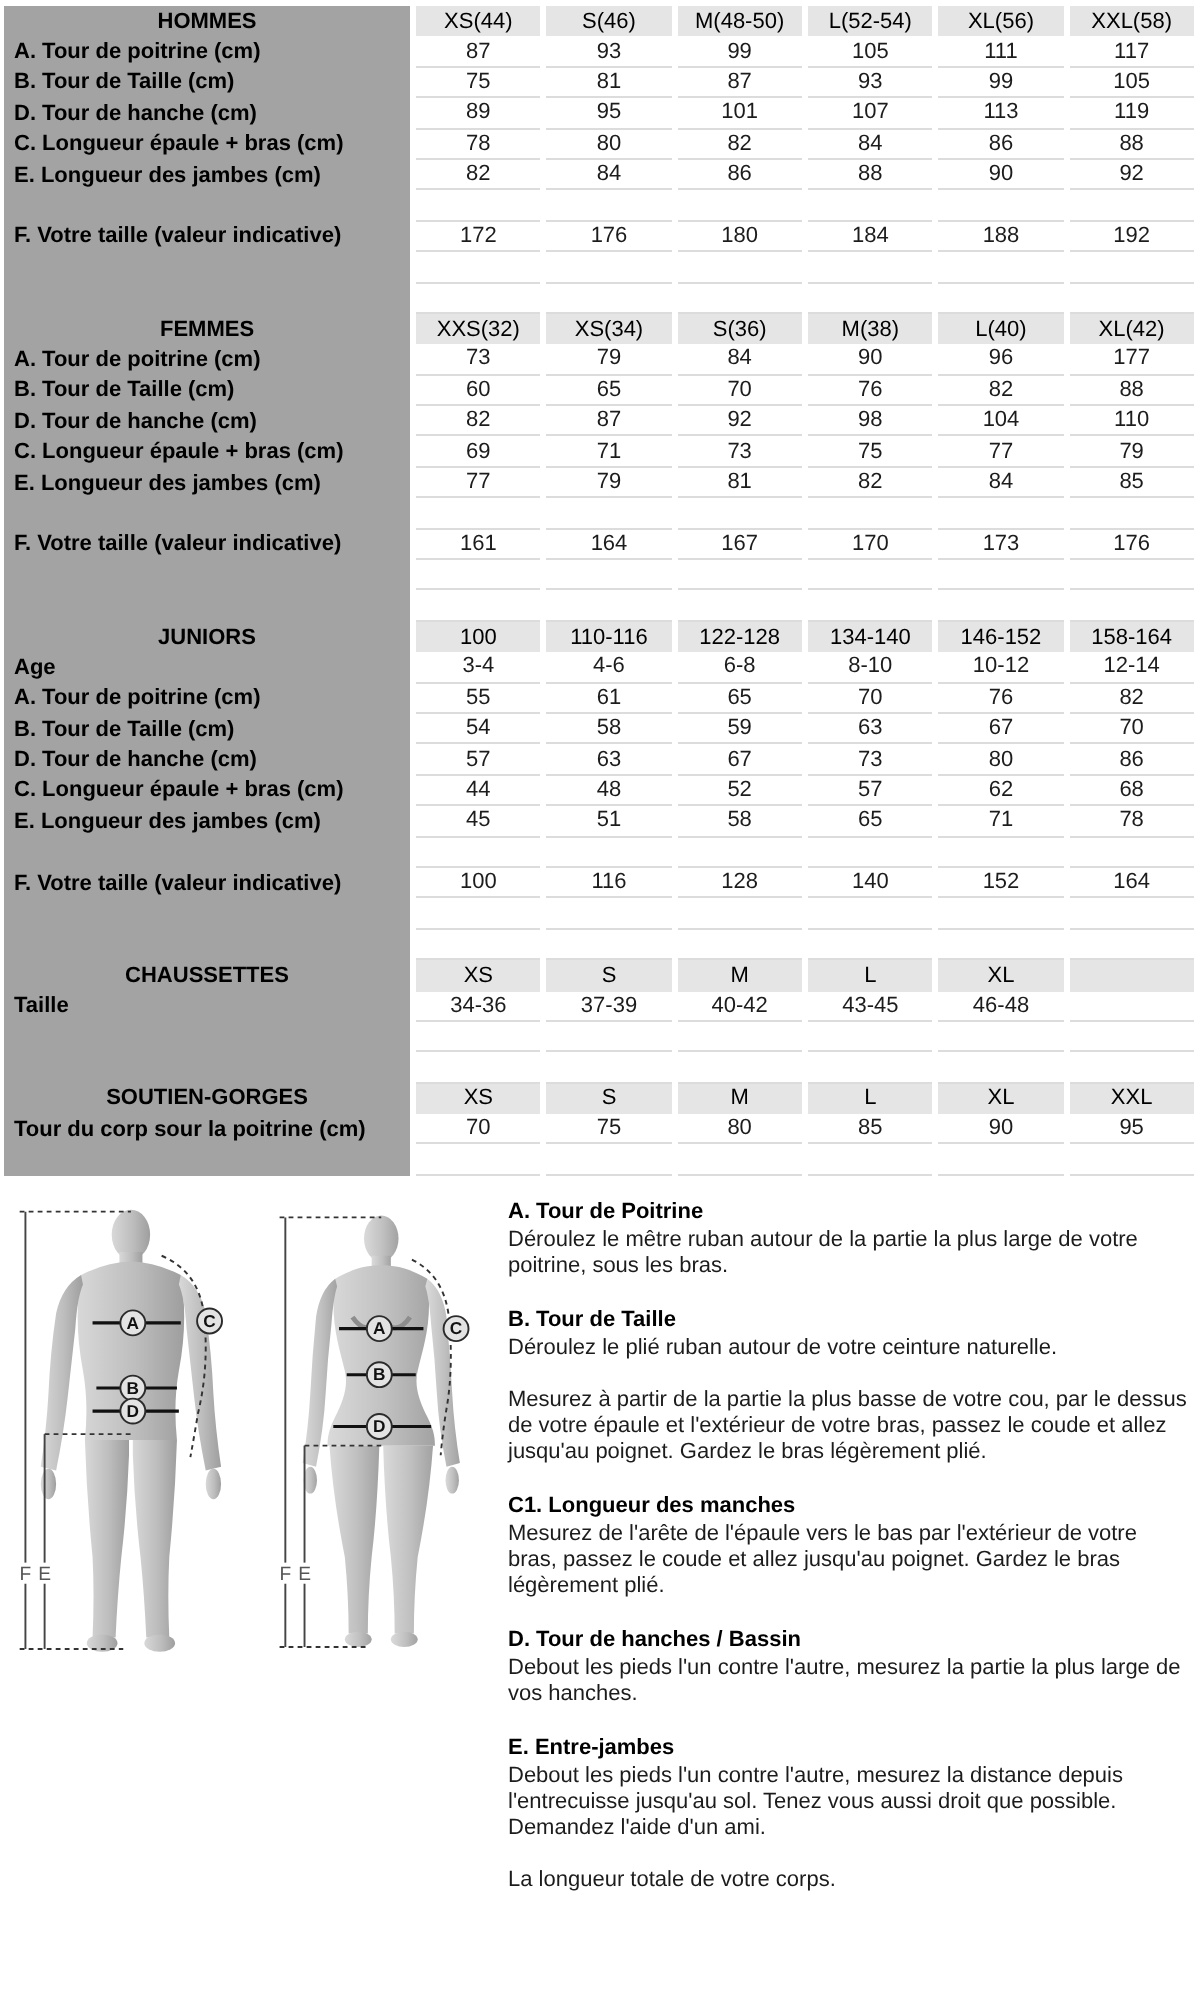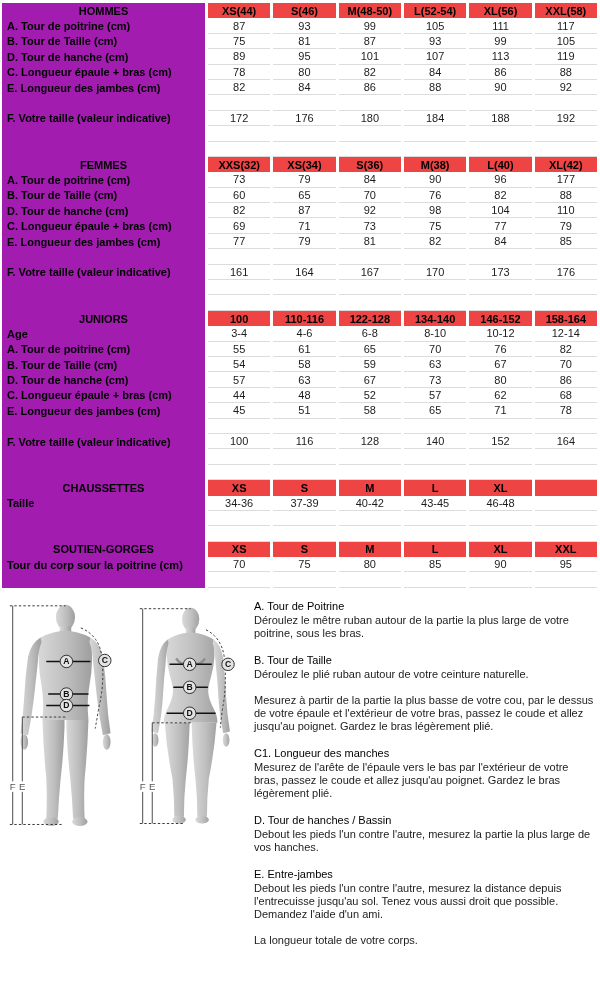--- a/index.html
+++ b/index.html
@@ -8,32 +8,32 @@
 
   
   .chart{
     position:absolute;left:2px;top:3px;width:595px;
     display:grid;
     grid-template-columns:203px repeat(6,1fr);
     column-gap:3px;row-gap:0;
     grid-auto-rows:15.4px;
   }
   .c{display:flex;align-items:center;font-size:11px;line-height:12px;box-sizing:border-box;overflow:hidden;white-space:nowrap;}
-  .lab{background:#a21caf;font-weight:bold;color:#000;padding-left:5px;justify-content:flex-start;}
+  .lab{background:#a3a3a3;font-weight:bold;color:#000;padding-left:5px;justify-content:flex-start;}
   .lab.hd{justify-content:center;padding-left:0;}
-  .hv{background:#ef4444;font-weight:bold;color:#000;justify-content:center;}
+  .hv{background:#e5e5e5;font-weight:normal;color:#000;justify-content:center;}
   .dv{background:#fff;border-bottom:1px solid #dcdcdc;color:#1c1c1c;justify-content:center;}
 
   
   .bottom{position:absolute;left:0;top:596px;width:600px;display:flex;}
   .figures{width:252px;display:flex;padding-left:6px;box-sizing:border-box;}
   .figures svg{display:block;}
   .instructions{width:340px;margin-left:2px;margin-top:3px;}
   .iblock{margin-bottom:13px;}
-  .ih{font-size:11px;font-weight:normal;color:#000;line-height:14px;margin-bottom:1px;}
+  .ih{font-size:11px;font-weight:bold;color:#000;line-height:14px;margin-bottom:1px;}
   .ib{font-size:11px;color:#1c1c1c;line-height:13px;}
 
   .meas-line{stroke:#111;stroke-width:1.6;}
   .dash{stroke:#333;stroke-width:1;stroke-dasharray:2.5,2.2;fill:none;}
   .vert{stroke:#444;stroke-width:1;}
   .badge{fill:#e3e3e3;stroke:#2b2b2b;stroke-width:1;}
   .bl{font-size:9px;font-weight:bold;fill:#111;text-anchor:middle;font-family:"Liberation Sans",sans-serif;}
   .fe{font-size:10px;fill:#555;text-anchor:middle;font-family:"Liberation Sans",sans-serif;}
   .bodyfill{fill:url(#gbody);}
   .bodyfill2{fill:url(#gbody2);}

